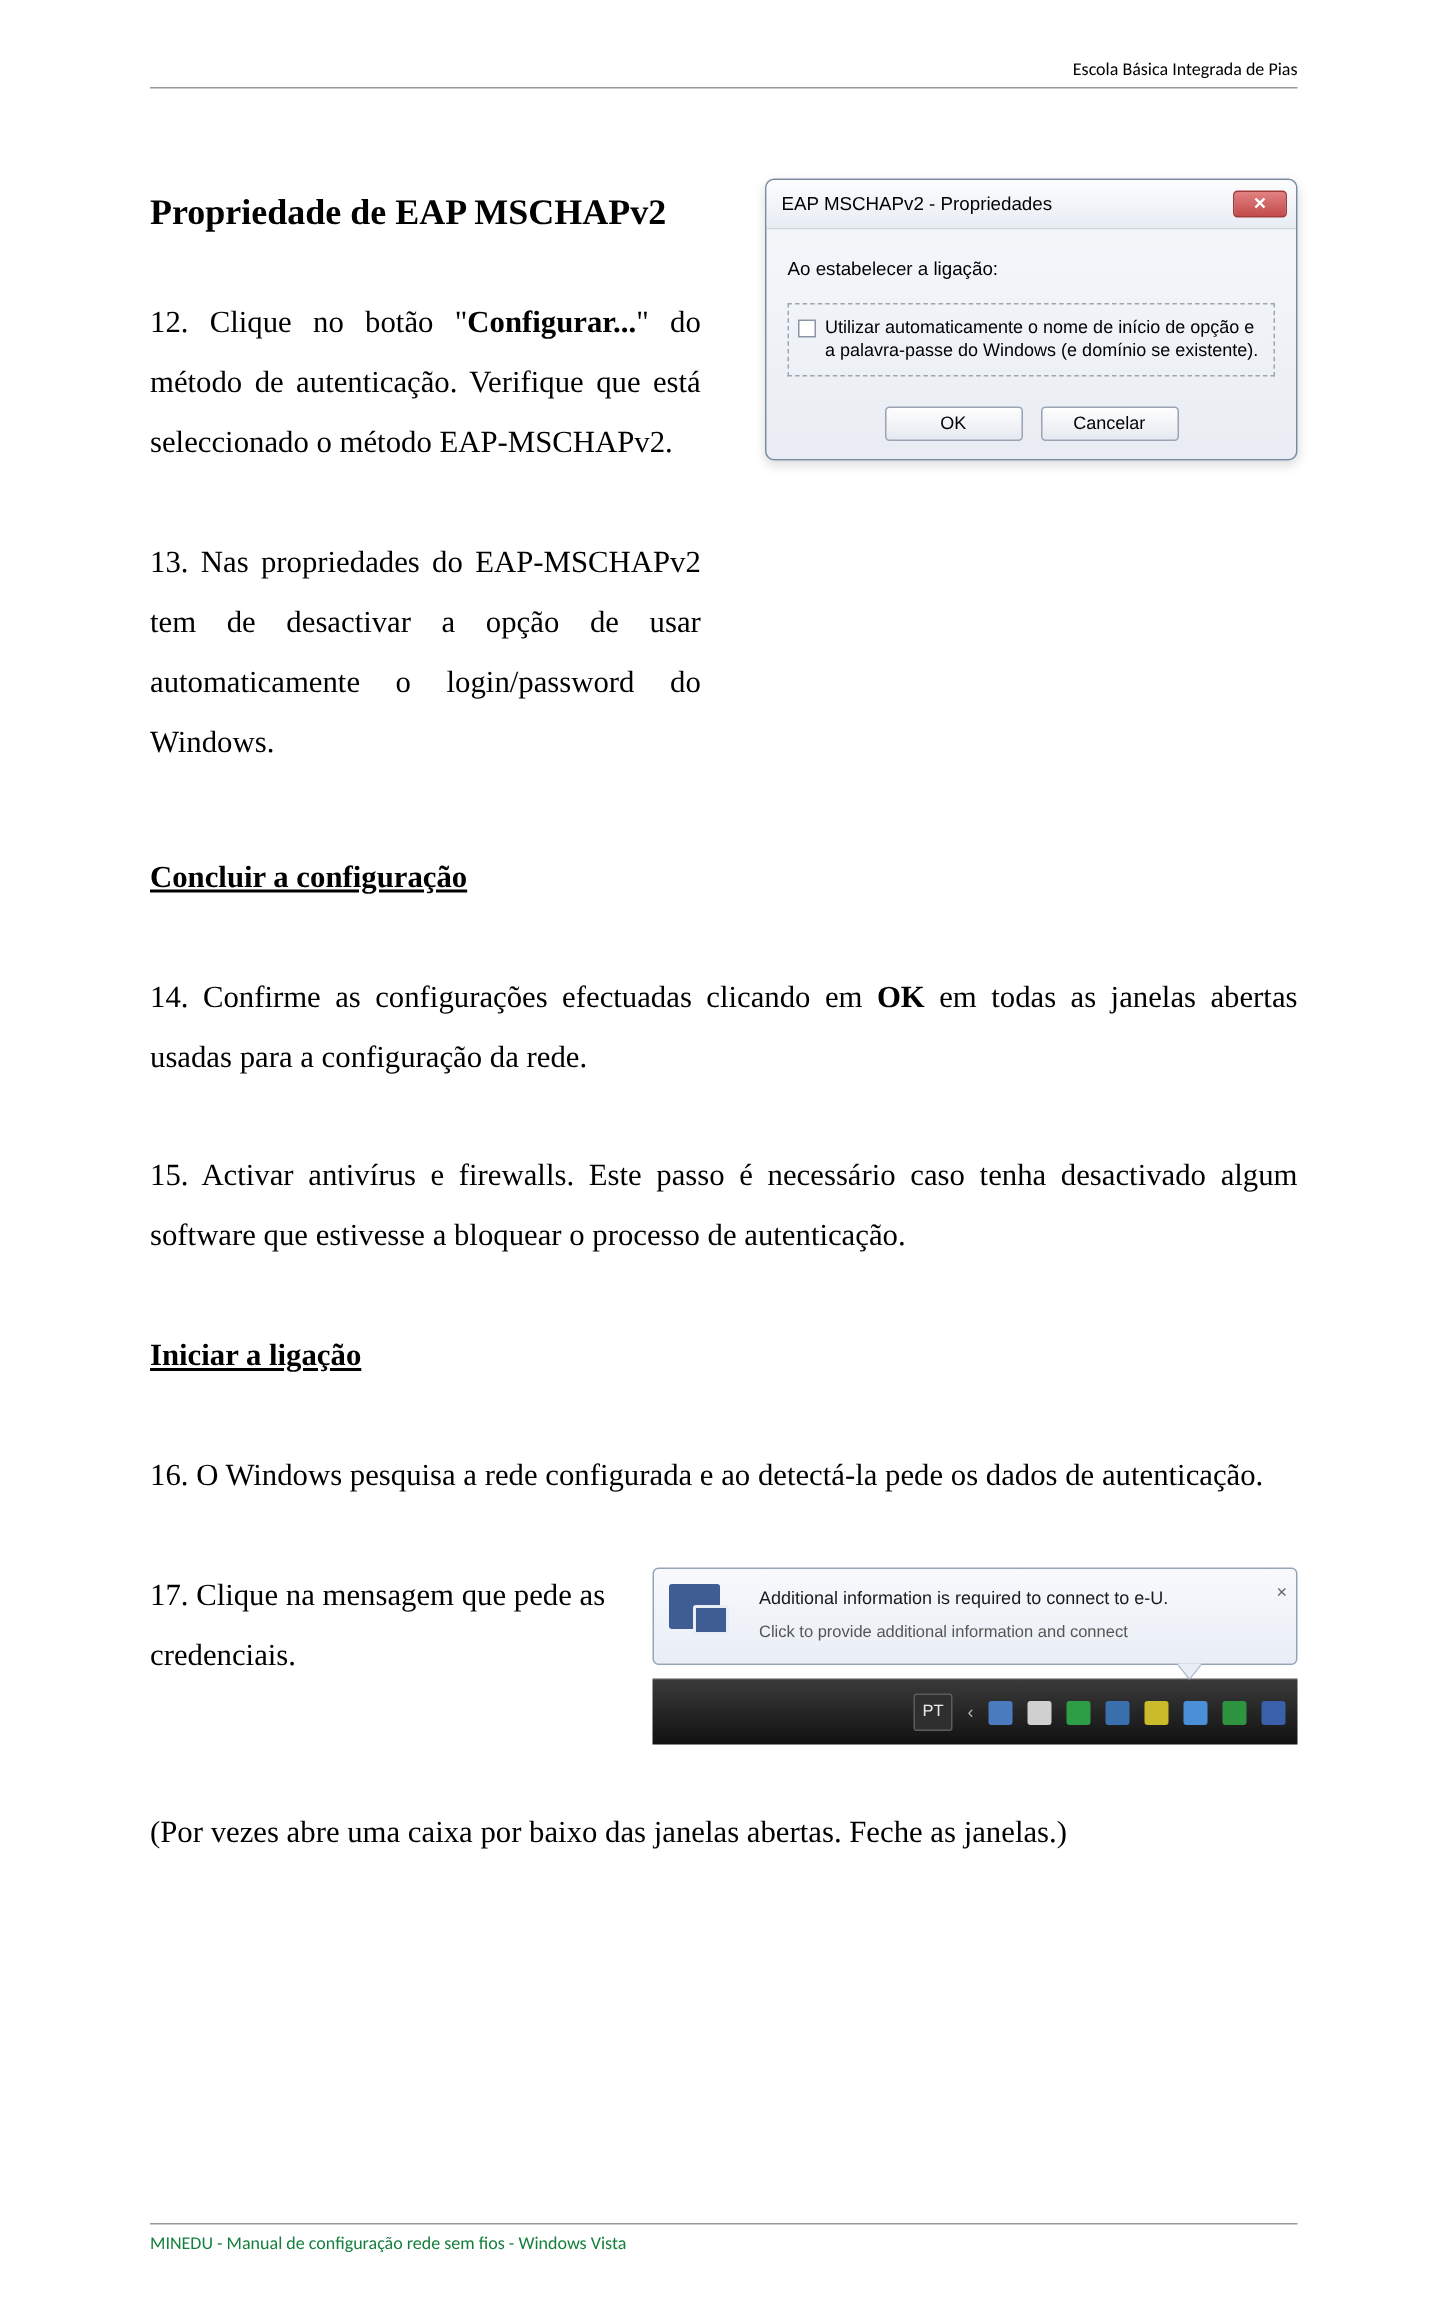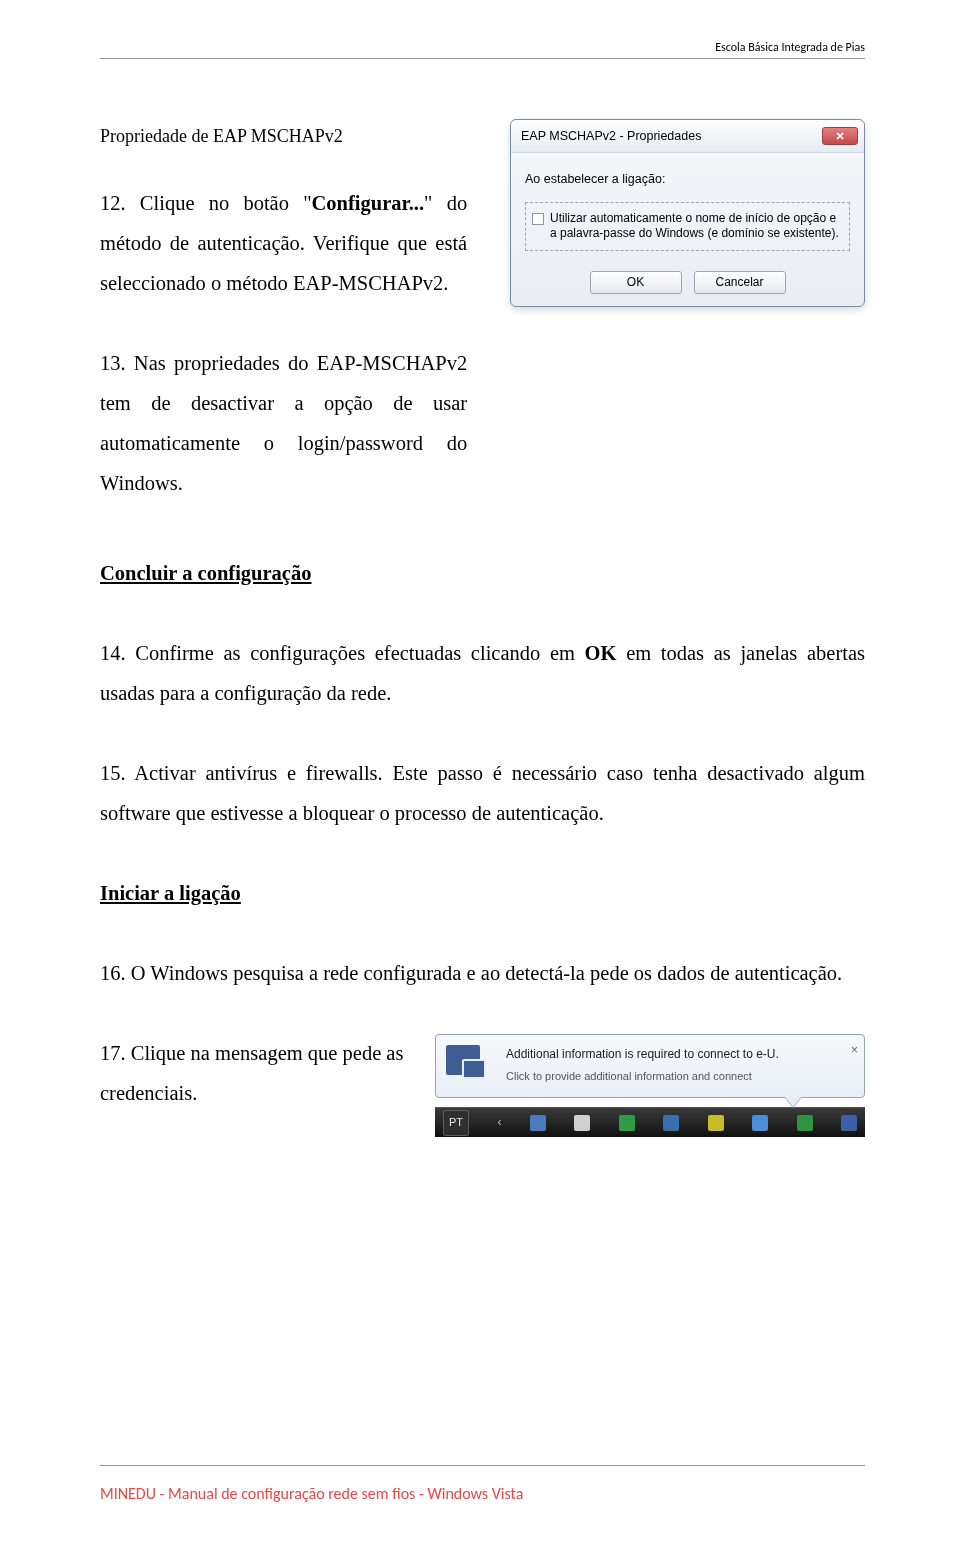--- a/index.html
+++ b/index.html
@@ -18,21 +18,21 @@
     font-size: 12px;
     color: #000;
     padding-bottom: 4px;
     border-bottom: 1px solid #999;
     margin-bottom: 60px;
   }
   .content { font-size: 20.5px; line-height: 1.95; }
   .row { display: flex; align-items: flex-start; margin-bottom: 50px; }
   .text-col { flex: 0 0 48%; text-align: justify; text-justify: inter-word; }
   .img-col { flex: 1; display: flex; justify-content: flex-end; align-items: flex-start; }
-  h3.section-title { font-weight: normal; font-size: 18px; margin: 0 0 30px 0; }
+  h3.section-title { font-weight: bold; font-size: 24px; margin: 0 0 30px 0; }
   p { margin: 0; }
   .bold { font-weight: bold; }
   .para { margin-bottom: 40px; text-align: justify; }
   .underline { text-decoration: underline; font-weight: bold; margin-bottom: 40px; display: block; }
   .row2 { display: flex; align-items: flex-start; }
   .row2 .left { flex: 0 0 40%; }
   .row2 .right { flex: 1; display: flex; justify-content: flex-end; }
 
   
   .win-dialog {
@@ -139,26 +139,26 @@
   .tooltip-tail {
     width: 0; height: 0;
     border-left: 8px solid transparent;
     border-right: 8px solid transparent;
     border-top: 10px solid #e9eef6;
     margin-left: 350px;
     margin-top: -1px;
     filter: drop-shadow(0 1px 0 #95a3b7);
   }
   .taskbar {
-    height: 30px;
+    height: 44px;
     background: linear-gradient(#3a3a3a, #111);
     border-top: 1px solid #555;
     display: flex;
     align-items: center;
-    justify-content: space-between;
+    justify-content: flex-end;
     gap: 10px;
     padding: 0 8px;
     font-family: "Segoe UI", Tahoma, sans-serif;
   }
   .task-lang {
     color: #e8e8e8;
     font-size: 11px;
     padding: 1px 5px;
     border: 1px solid #5c5c5c;
     border-radius: 2px;
@@ -175,24 +175,24 @@
   .tray-e { background: #cabb2a; }
   .tray-f { background: #4a90d9; }
   .tray-g { background: #2e9440; }
   .tray-h { background: #3960a8; }
   .tray-arrow { color:#bbb; font-size:12px; }
 
   .footer {
     position: absolute;
     left: 100px; right: 95px; bottom: 40px;
     border-top: 1px solid #999;
-    padding-top: 18px;
+    padding-top: 6px;
     font-family: Calibri, Arial, sans-serif;
-    font-size: 16px;
-    color: #ef4444;
+    font-size: 12px;
+    color: #15803d;
   }
 </style>
 </head>
 <body>
 
 <div class="header-line">
   <span>Escola Básica Integrada de Pias</span>
 </div>
 
 <div class="content">
@@ -262,18 +262,19 @@
           <span class="tray-icon tray-d"></span>
           <span class="tray-icon tray-e"></span>
           <span class="tray-icon tray-f"></span>
           <span class="tray-icon tray-g"></span>
           <span class="tray-icon tray-h"></span>
         </div>
       </div>
     </div>
   </div>
 
+  <p class="para" style="margin-top:40px;">(Por vezes abre uma caixa por baixo das janelas abertas. Feche as janelas.)</p>
 
 </div>
 
 <div class="footer">
   <span>MINEDU - Manual de configuração rede sem fios - Windows Vista</span>
 </div>
 
 </body></html>

